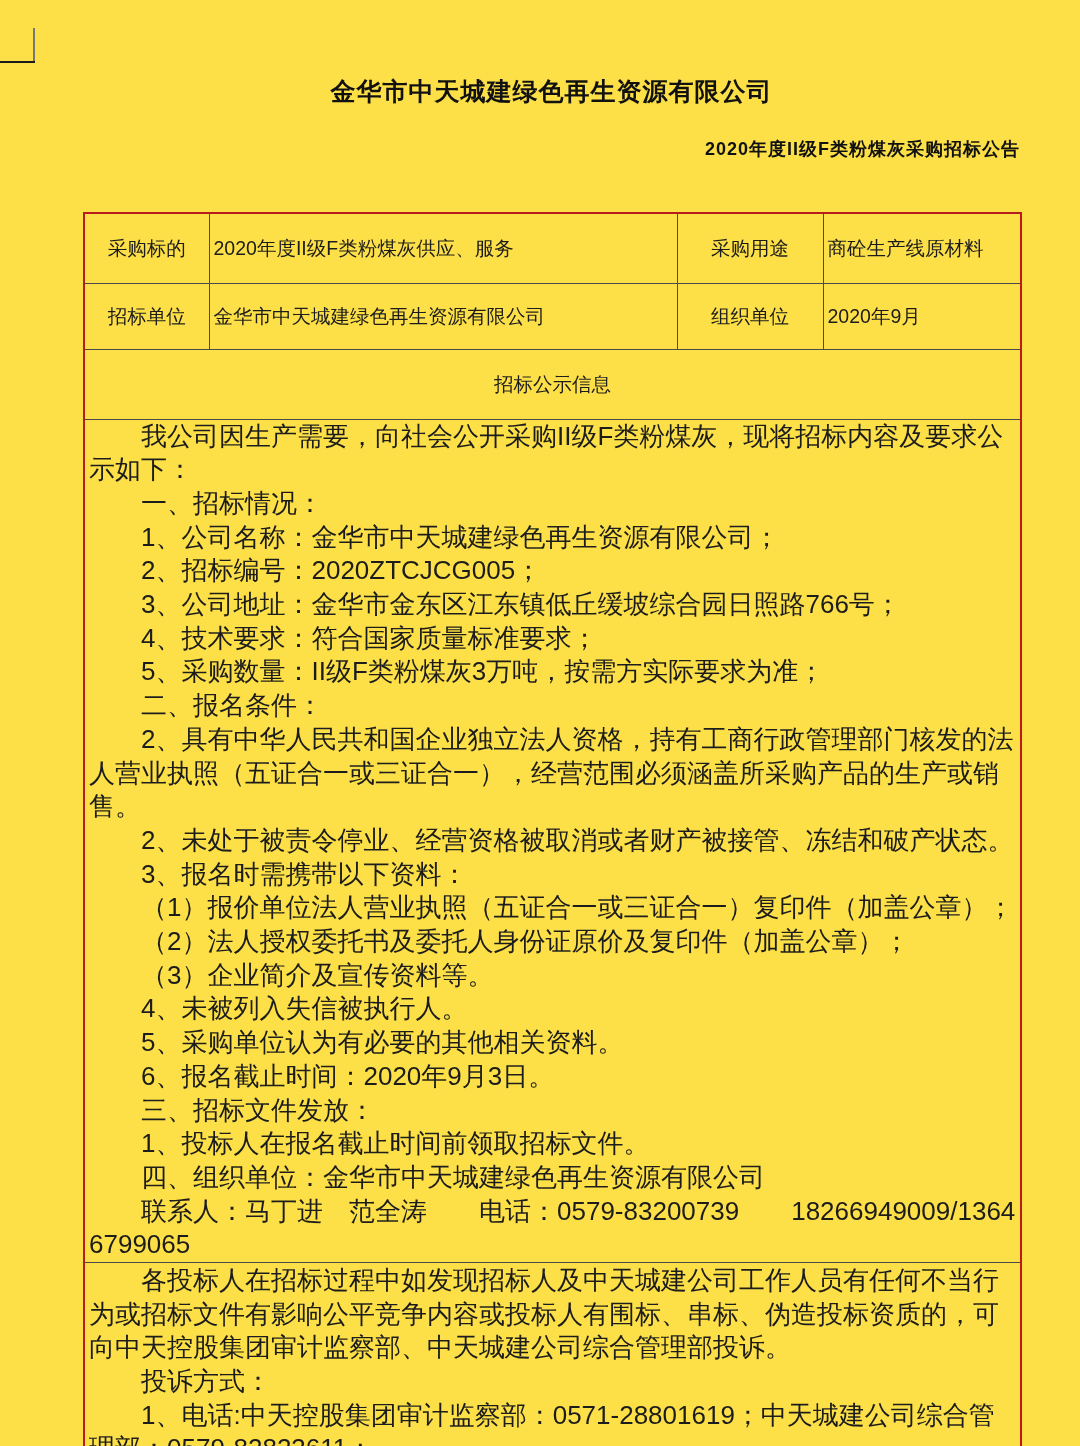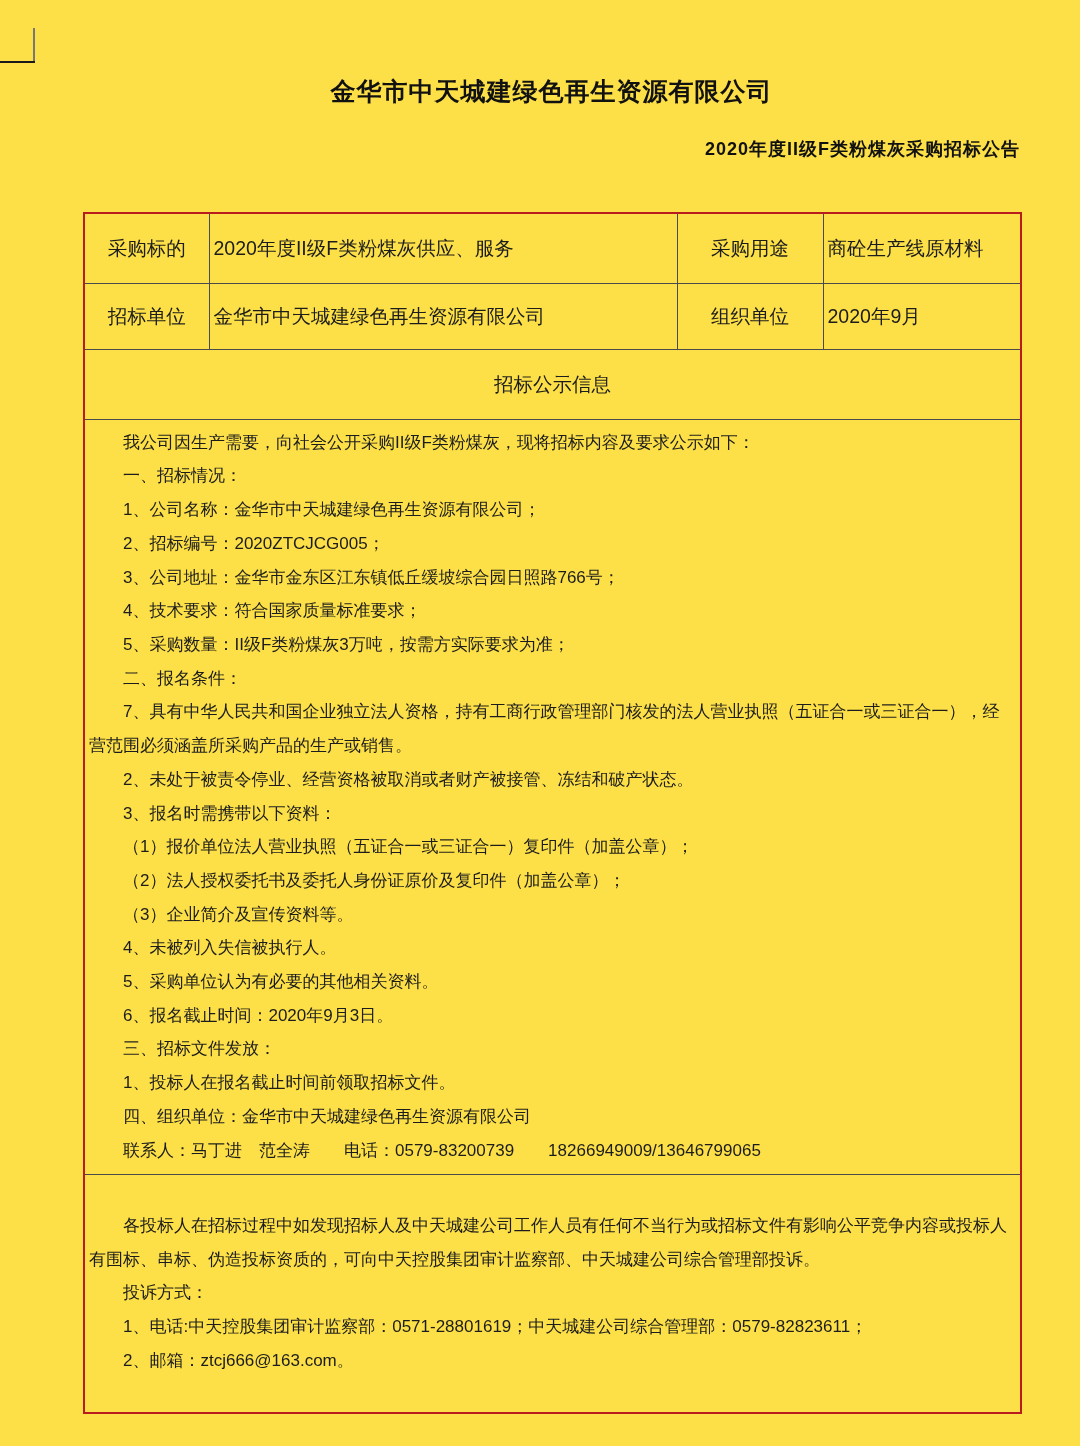--- a/index.html
+++ b/index.html
@@ -50,21 +50,21 @@
   tr.r3 { height: 70px; }
   tr.r4 { height: 755px; }
   tr.r5 { height: 239px; }
   td.section-head { text-align: center; font-size: 19.5px; }
   td.text-cell {
     vertical-align: top;
     padding: 3px 9px 0 7px;
   }
   .text-cell p {
     margin: 0;
-    font-size: 17px;
+    font-size: 26px;
     line-height: 33.7px;
     text-indent: 2em;
     word-break: break-all;
   }
   .text-cell p.bold { font-weight: normal; }
   td.notice-cell { padding-top: 7px; }
 </style>
 </head>
 <body>
 
@@ -102,21 +102,21 @@
       <tr class="r4">
         <td class="text-cell" colspan="4">
           <p>我公司因生产需要，向社会公开采购II级F类粉煤灰，现将招标内容及要求公示如下：</p>
           <p>一、招标情况：</p>
           <p>1、公司名称：金华市中天城建绿色再生资源有限公司；</p>
           <p>2、招标编号：2020ZTCJCG005；</p>
           <p>3、公司地址：金华市金东区江东镇低丘缓坡综合园日照路766号；</p>
           <p>4、技术要求：符合国家质量标准要求；</p>
           <p>5、采购数量：II级F类粉煤灰3万吨，按需方实际要求为准；</p>
           <p class="bold">二、报名条件：</p>
-          <p>7、具有中华人民共和国企业独立法人资格，持有工商行政管理部门核发的法人营业执照（五证合一或三证合一），经营范围必须涵盖所采购产品的生产或销售。</p>
+          <p>2、具有中华人民共和国企业独立法人资格，持有工商行政管理部门核发的法人营业执照（五证合一或三证合一），经营范围必须涵盖所采购产品的生产或销售。</p>
           <p>2、未处于被责令停业、经营资格被取消或者财产被接管、冻结和破产状态。</p>
           <p>3、报名时需携带以下资料：</p>
           <p>（1）报价单位法人营业执照（五证合一或三证合一）复印件（加盖公章）；</p>
           <p>（2）法人授权委托书及委托人身份证原价及复印件（加盖公章）；</p>
           <p>（3）企业简介及宣传资料等。</p>
           <p>4、未被列入失信被执行人。</p>
           <p>5、采购单位认为有必要的其他相关资料。</p>
           <p>6、报名截止时间：2020年9月3日。</p>
           <p class="bold">三、招标文件发放：</p>
           <p>1、投标人在报名截止时间前领取招标文件。</p>

